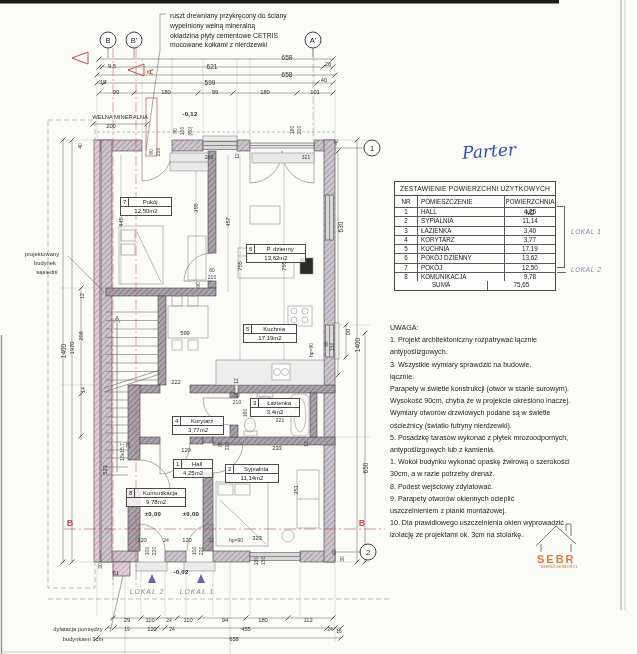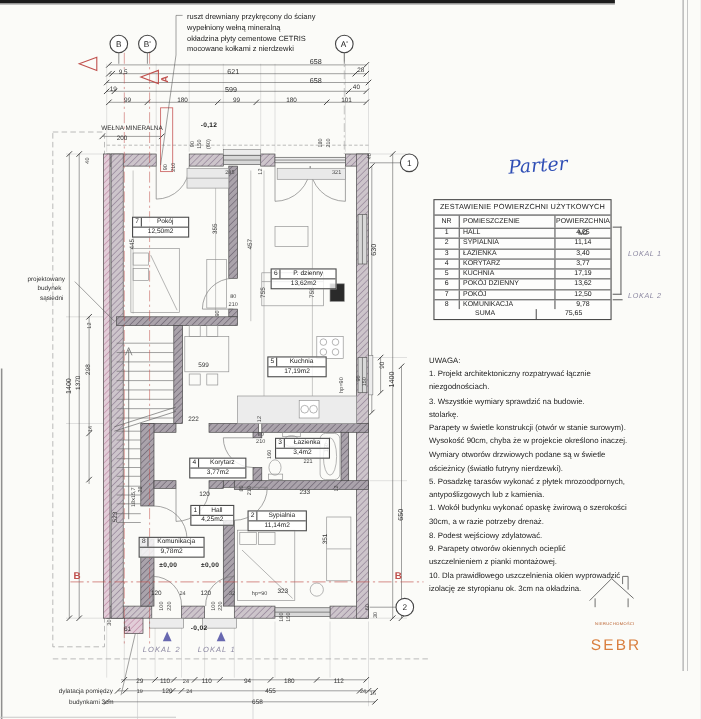--- a/index.html
+++ b/index.html
@@ -41,21 +41,21 @@
   .bracket{position:absolute;left:557px;top:206px;width:7px;height:60px;
            border-top:1px solid #666;border-right:1px solid #666;border-bottom:1px solid #666;}
   .lokal-dash{position:absolute;left:557px;top:272px;width:9px;border-top:1px solid #666;}
   .lokal-lbl{position:absolute;font-size:6.5px;font-style:italic;color:#8a86a0;letter-spacing:.6px;}
   
   .topnote{position:absolute;left:170px;top:11px;font-size:6.8px;line-height:9.8px;color:#222;}
   .notes{position:absolute;left:390px;top:322px;width:244px;font-size:7.1px;line-height:12.2px;color:#222;}
   .notes div{white-space:nowrap;}
   .handwritten{position:absolute;left:462px;top:141px;font-family:"DejaVu Serif",serif;
                font-style:italic;font-size:17px;color:#2f4eb5;transform:rotate(-4deg);}
-  .wm-brand{position:absolute;left:537px;top:578px;font-size:14px;font-weight:normal;color:#d4691e;
+  .wm-brand{position:absolute;left:537px;top:553px;font-size:11px;font-weight:bold;color:#d4691e;
             letter-spacing:2px;filter:blur(.7px);opacity:.85;}
   .wm-caption{position:absolute;left:541px;top:565px;font-size:3.6px;color:#b4541e;letter-spacing:.4px;}
 </style>
 </head>
 <body>
 
 <div class="sheet">
 
   <svg width="637" height="654" viewBox="0 0 637 654">
     <defs>
@@ -353,36 +353,36 @@
     </div>
   </div>
   <div class="bracket"></div>
   <div class="lokal-dash"></div>
   <div class="lokal-lbl" style="left:571px;top:228px;">LOKAL 1</div>
   <div class="lokal-lbl" style="left:571px;top:266px;">LOKAL 2</div>
 
   <div class="notes" id="notes">
       <div>UWAGA:</div>
       <div>1. Projekt architektoniczny rozpatrywać łącznie</div>
-      <div>niezgodnościach.</div>
+      <div>antypoślizgowych.</div>
       <div>3. Wszystkie wymiary sprawdzić na budowie.</div>
-      <div>stolarkę.</div>
+      <div>łącznie.</div>
       <div>Parapety w świetle konstrukcji (otwór w stanie surowym).</div>
       <div>Wysokość   90cm, chyba że w projekcie określono inaczej.</div>
       <div>Wymiary otworów drzwiowych podane są w świetle</div>
       <div>ościeżnicy (światło   futryny nierdzewki).</div>
       <div>5. Posadzkę tarasów wykonać z płytek mrozoodpornych,</div>
       <div>antypoślizgowych lub z kamienia.</div>
       <div>1. Wokół budynku wykonać opaskę żwirową o szerokości</div>
       <div>30cm, a w   razie potrzeby drenaż.</div>
       <div>8. Podest wejściowy zdylatować.</div>
       <div>9. Parapety otworów okiennych ocieplić</div>
       <div>uszczelnieniem z   pianki montażowej.</div>
       <div>10. Dla prawidłowego uszczelnienia okien wyprowadzić</div>
-      <div>izolację ze   styropianu ok. 3cm na okładzina.</div>
+      <div>izolację ze   projektami ok. 3cm na stolarkę.</div>
     </div>
 
   <div class="wm-brand">SEBR</div>
   <div class="wm-caption">NIERUCHOMOŚCI</div>
 
   <div id="labels">
       <span class="lbl d" style="left: 287px; top: 57px; transform: translate(-50%, -50%) rotate(0deg);">658</span>
       <span class="lbl s" style="left: 112px; top: 66px; transform: translate(-50%, -50%) rotate(0deg);">9,5</span>
       <span class="lbl d" style="left: 212px; top: 66px; transform: translate(-50%, -50%) rotate(0deg);">621</span>
       <span class="lbl s" style="left: 328px; top: 64px; transform: translate(-50%, -50%) rotate(0deg);">28</span>

